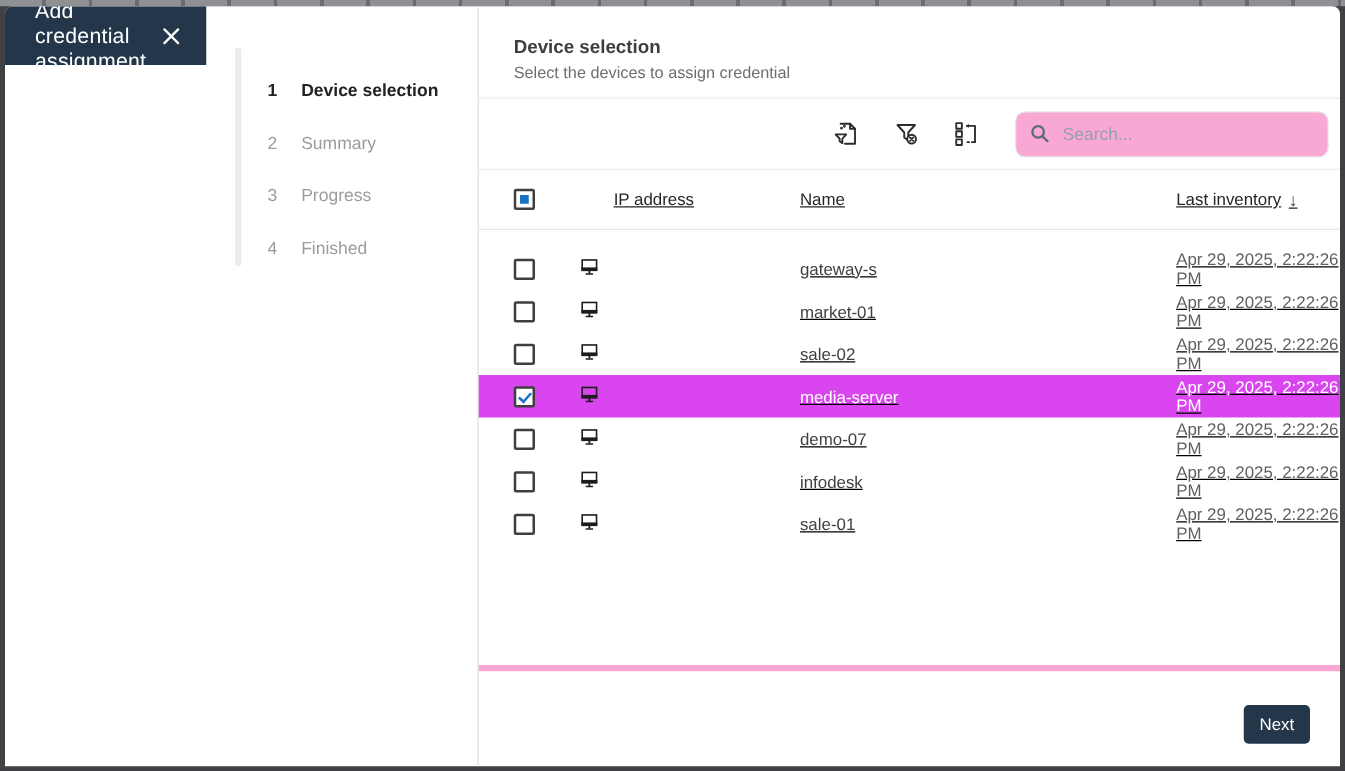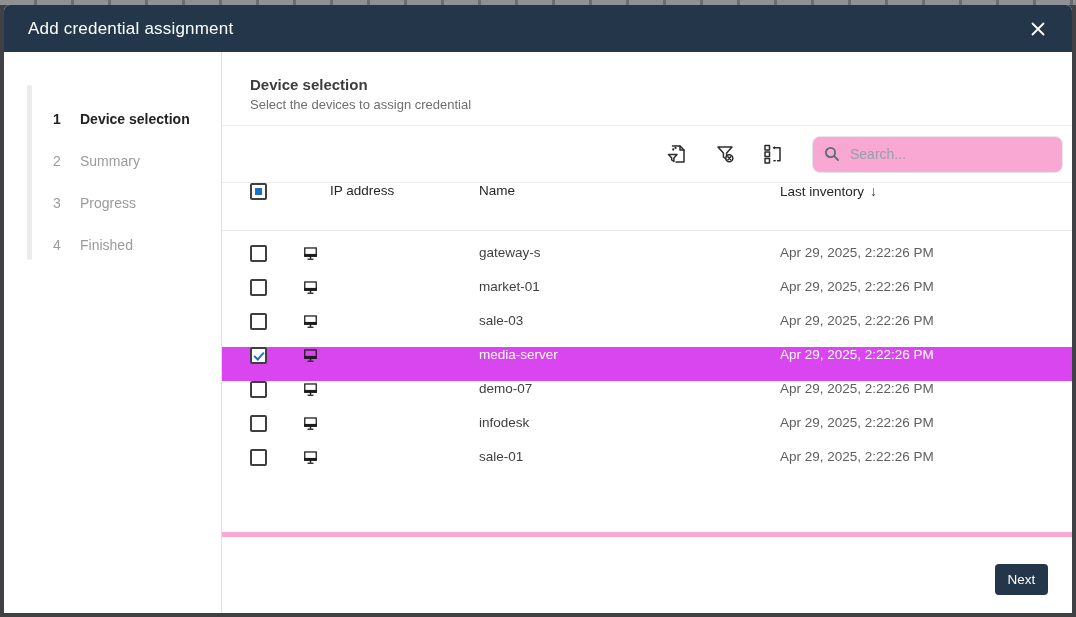--- a/index.html
+++ b/index.html
@@ -11,21 +11,21 @@
     overflow:hidden;
   }
   
   .page-top-strip {
     position:absolute; left:0; top:0; width:1076px; height:5px;
     background:repeating-linear-gradient(90deg,#8e9093 0 34px,#6a6c6e 34px 37px);
   }
   .modal {
     position:absolute; left:4px; top:5px; width:1068px; height:608px;
     background:#ffffff; border-radius:6px 6px 0 0; overflow:hidden;
-    display:flex; flex-direction:column;
+    display:flex; flex-direction:row;
   }
   .modal-header {
     height:47px; flex:0 0 47px; background:#24364a; color:#fff;
     display:flex; align-items:center; padding:0 20px 0 24px;
   }
   .modal-title { font-size:17px; font-weight:500; letter-spacing:.2px; }
   .close-btn {
     margin-left:auto; width:28px; height:28px; display:flex; align-items:center;
     justify-content:center; cursor:pointer; color:#fff; font-size:19px; line-height:1;
   }
@@ -67,21 +67,21 @@
     border-radius:8px; display:flex; align-items:center; padding:0 10px; margin-left:6px;
   }
   .search-box svg { flex:0 0 auto; margin-right:9px; }
   .search-box input {
     border:none; outline:none; background:transparent; width:100%;
     font-size:14px; color:#33424e; font-family:"Liberation Sans", sans-serif;
   }
   .search-box input::placeholder { color:#93a0ab; }
 
   
-  .tbl-header-row, .tbl-row { display:flex; align-items:flex-start; }
+  .tbl-header-row, .tbl-row { display:flex; align-items:center;text-decoration:underline; }
   .tbl-header-row { height:48px; flex:0 0 48px; border-bottom:1px solid #e7e8ea; font-size:13.5px; color:#262626; }
   .col-check { flex:0 0 80px; padding-left:28px; display:flex; align-items:center; }
   .col-icon  { flex:0 0 28px; display:flex; align-items:center; }
   .col-ip    { flex:0 0 149px; }
   .col-name  { flex:0 0 301px; }
   .col-last  { flex:1; display:flex; align-items:center; }
   .sort-arrow { margin-left:6px; font-size:14px; color:#3f3f3f; }
 
   .tbl-body { padding-top:14px; }
   .tbl-row { height:34px; font-size:13.5px; cursor:pointer; }
@@ -253,21 +253,21 @@
               <span>
             <svg width="17" height="17" viewBox="0 0 16 16" fill="none" stroke="#1d1d1d" stroke-width="1.2">
                   <rect x="2.6" y="2.8" width="10.8" height="7.4"></rect>
                   <rect x="2.6" y="9" width="10.8" height="1.6" fill="#1d1d1d"></rect>
                   <path d="M8 10.8 V13" stroke-width="1.4"></path>
                   <path d="M5.2 13.4 H10.8" stroke-width="1.2"></path>
                 </svg>
           </span>
             </div>
           <div class="col-ip"></div>
-          <div class="col-name">sale-03</div>
+          <div class="col-name">sale-02</div>
           <div class="col-last">Apr 29, 2025, 2:22:26 PM</div>
         </div>
         <div class="tbl-row selected">
           <div class="col-check">
               <span class="cbx checked"></span>
             </div>
           <div class="col-icon">
               <span>
             <svg width="17" height="17" viewBox="0 0 16 16" fill="none" stroke="#1d1d1d" stroke-width="1.2">
                   <rect x="2.6" y="2.8" width="10.8" height="7.4"></rect>

